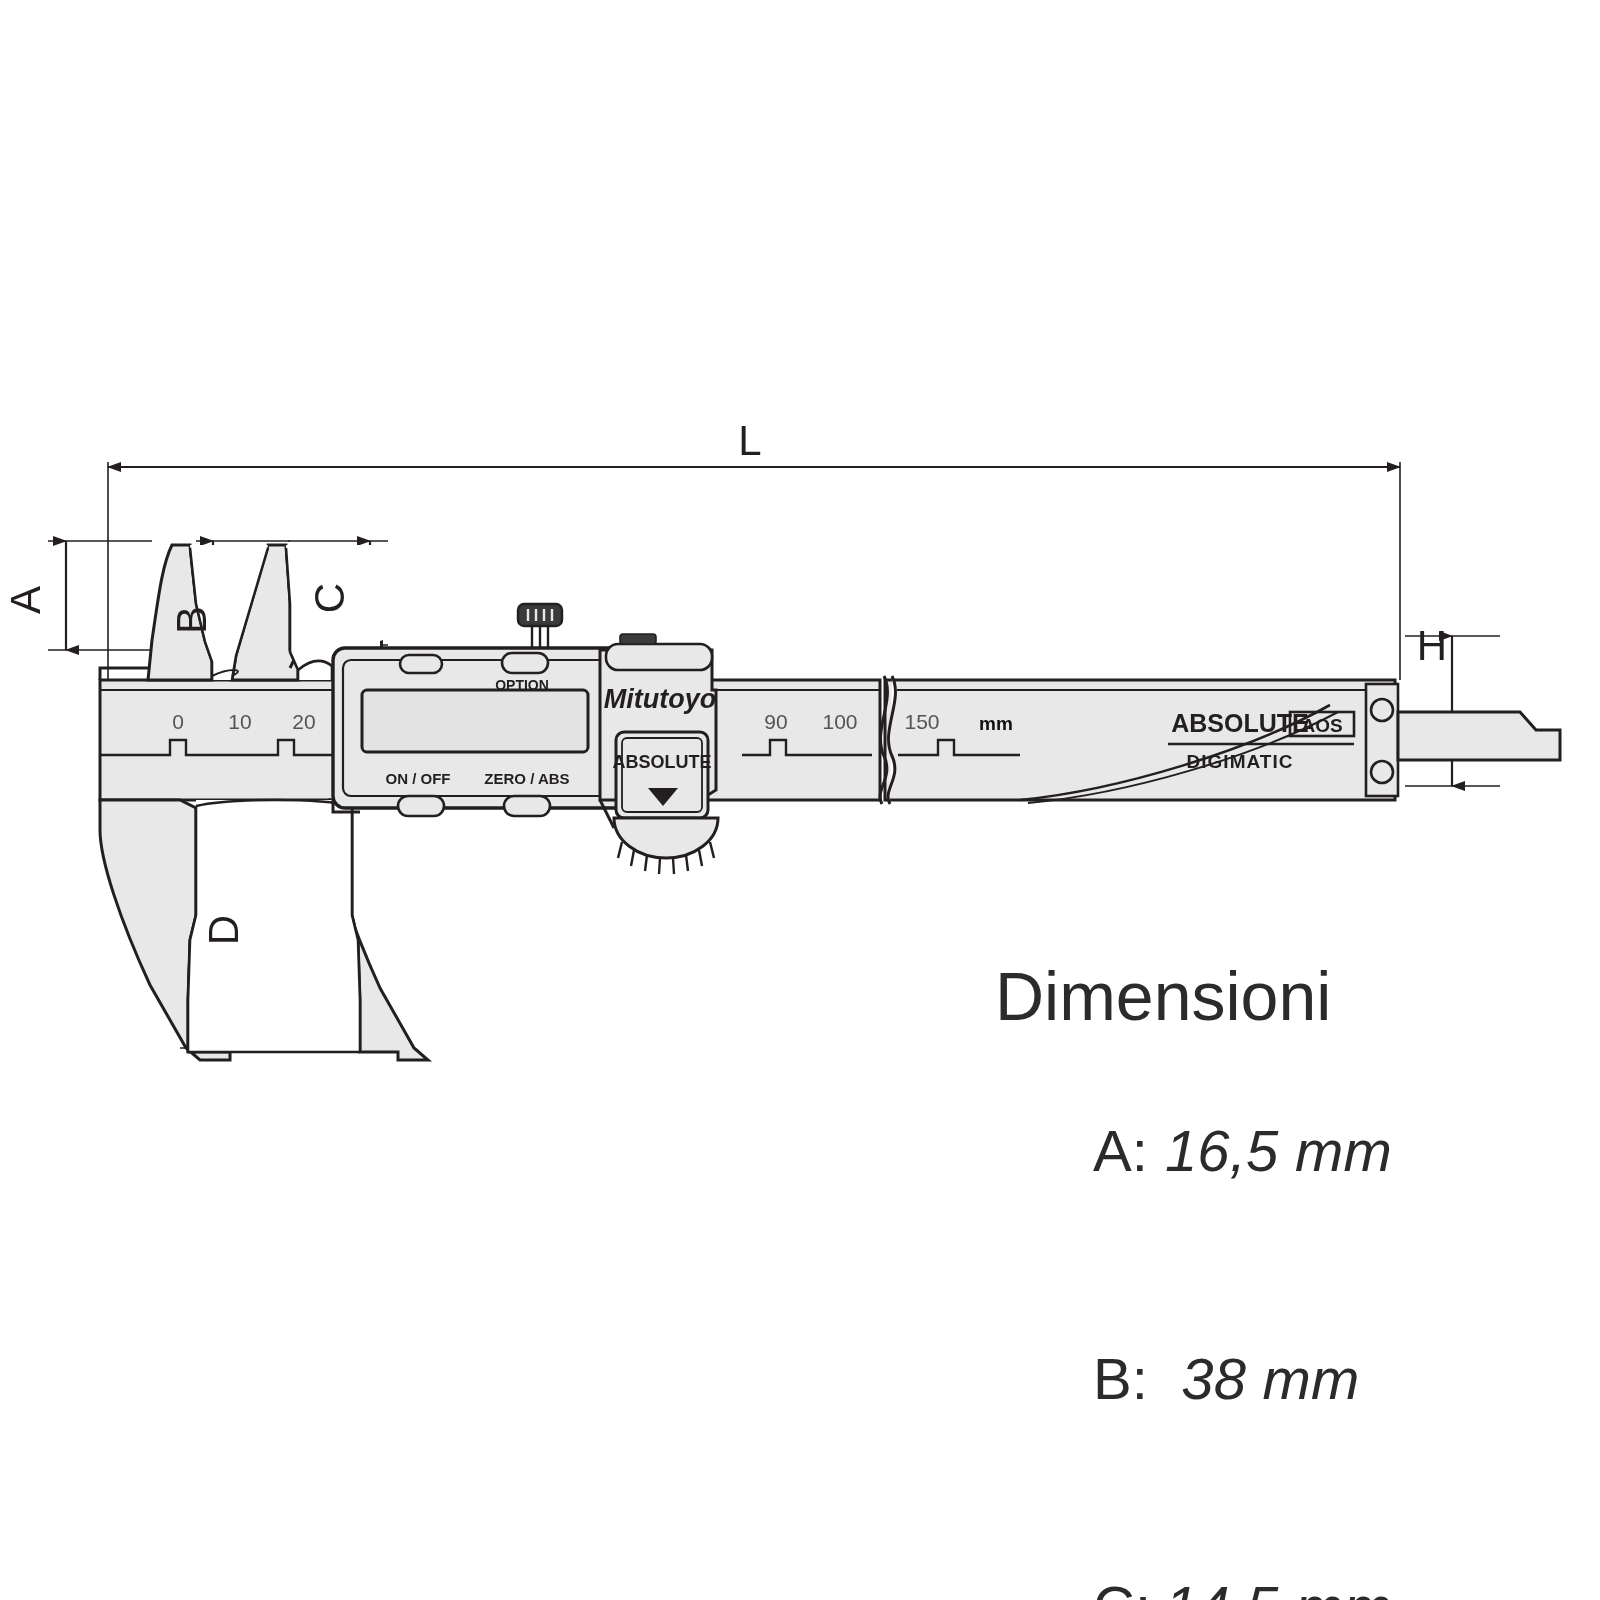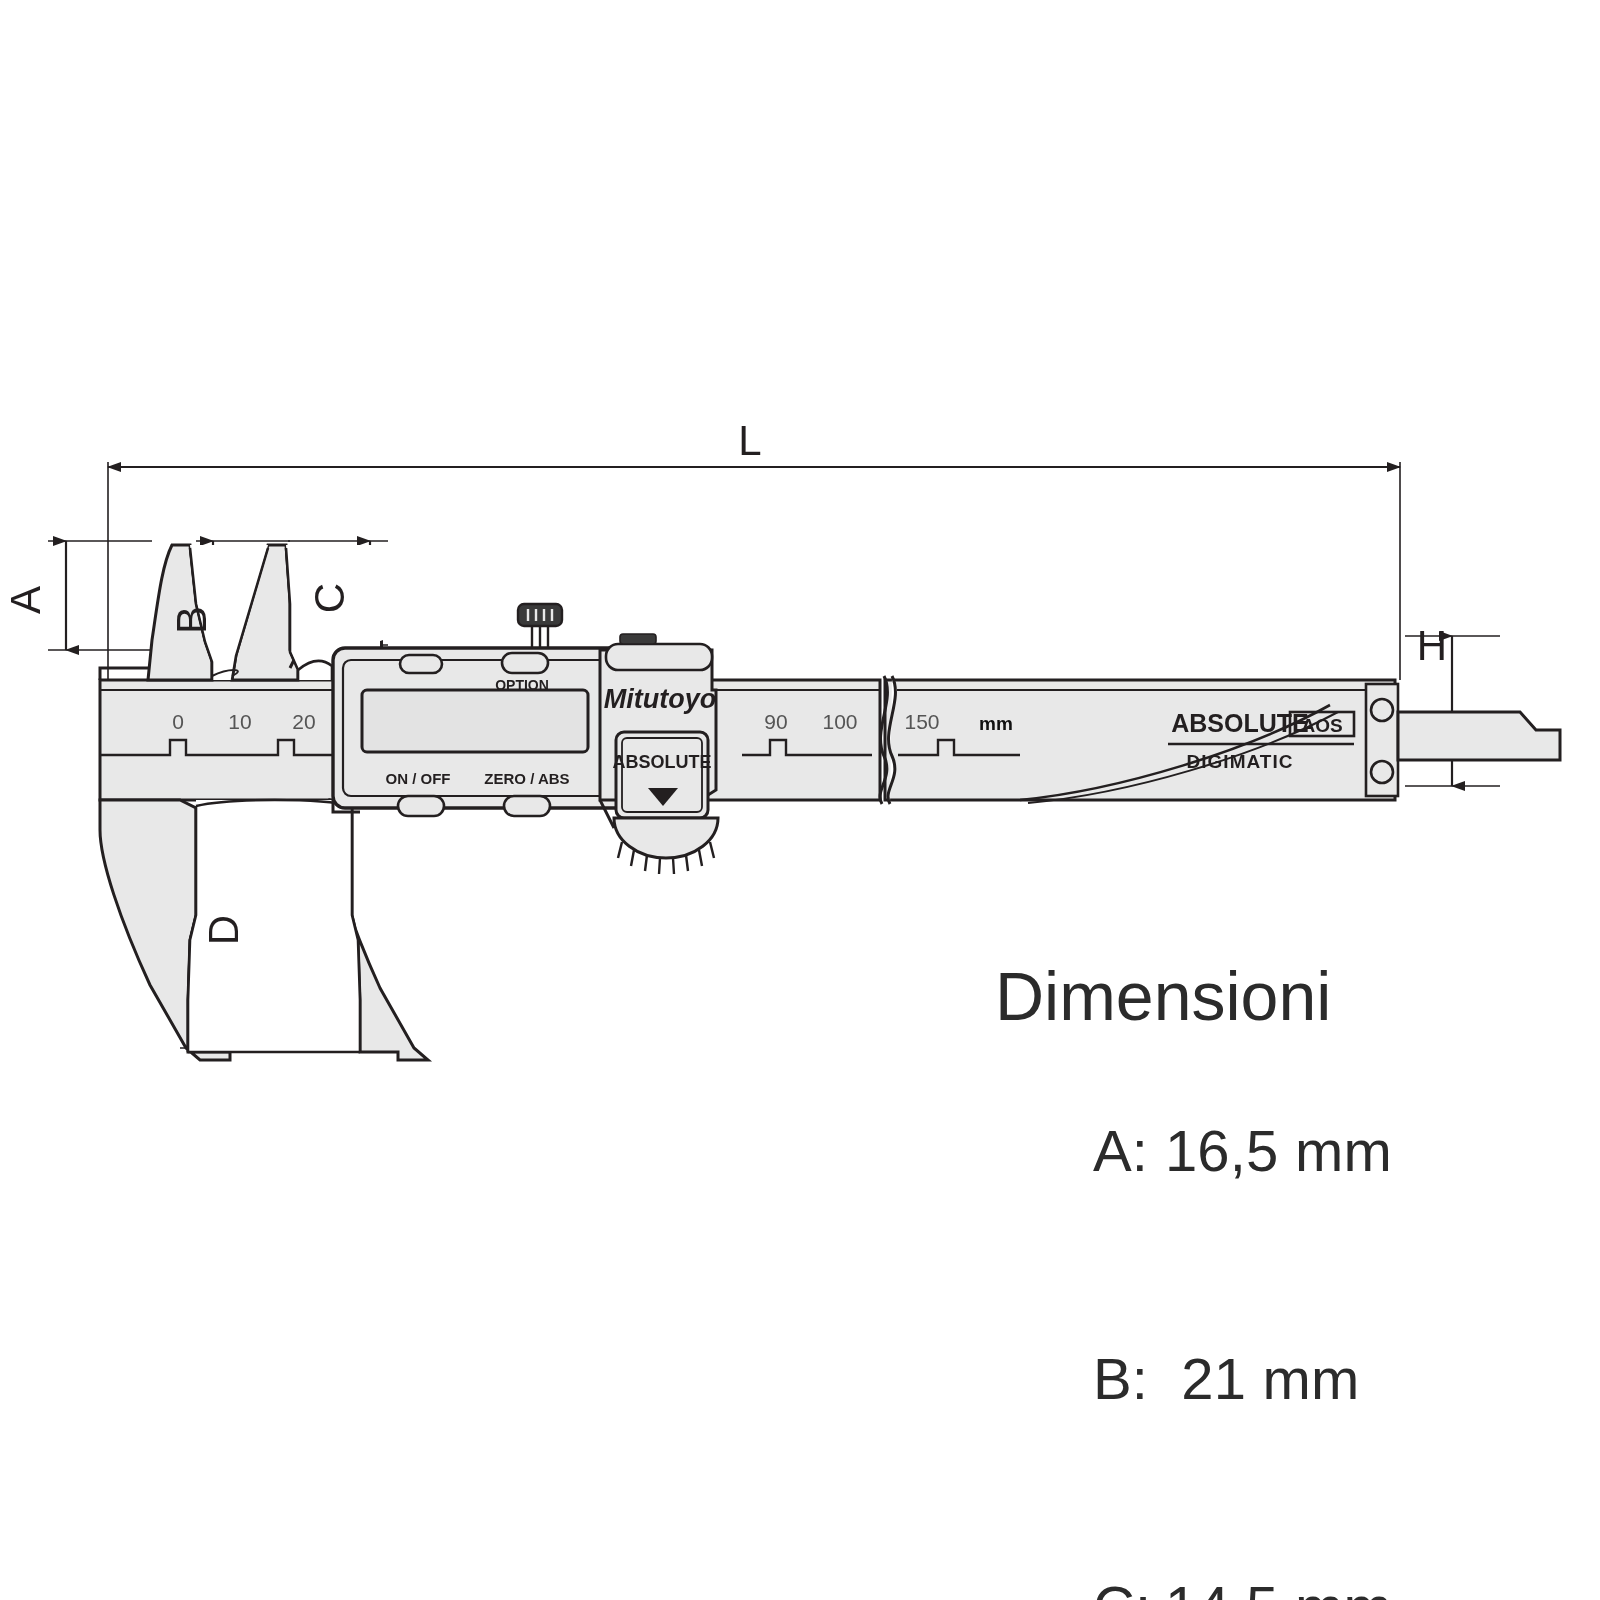--- a/index.html
+++ b/index.html
@@ -25,21 +25,21 @@
     color:#2b2b2b;
     white-space:pre;
     letter-spacing:0.2px;
   }
   .dimlist .title{
     font-size:68px;
     line-height:82px;
     color:#2b2b2b;
   }
   .dimlist .row .key{display:inline-block;width:72px;}
-  .dimlist .row .val{display:inline;}
+  .dimlist .row .val{display:inline;font-style:italic;}
 </style>
 </head>
 <body>
 
 <div id="stage">
 
   <svg class="drawing" viewBox="0 0 1600 1600">
     <defs>
       <marker id="arrEnd" markerWidth="14" markerHeight="10" refX="13" refY="5" orient="auto" markerUnits="userSpaceOnUse">
         <path d="M0,0 L14,5 L0,10 z" fill="#231f20"></path>
@@ -236,21 +236,21 @@
       <text x="1240" y="768" font-family="Liberation Sans, sans-serif" font-size="19" font-weight="bold" letter-spacing="1" text-anchor="middle">DIGIMATIC</text>
     </g>
   </svg>
 
   <div class="dimlist">
     <div class="title">Dimensioni</div>
     <div class="row">
       <span class="key">A:</span><span class="val">16,5 mm</span>
     </div>
     <div class="row">
-      <span class="key">B:</span><span class="val"> 21 mm</span>
+      <span class="key">B:</span><span class="val"> 38 mm</span>
     </div>
     <div class="row">
       <span class="key">C:</span><span class="val">14,5 mm</span>
     </div>
 
   </div>
 
 </div>
 
 </body></html>

